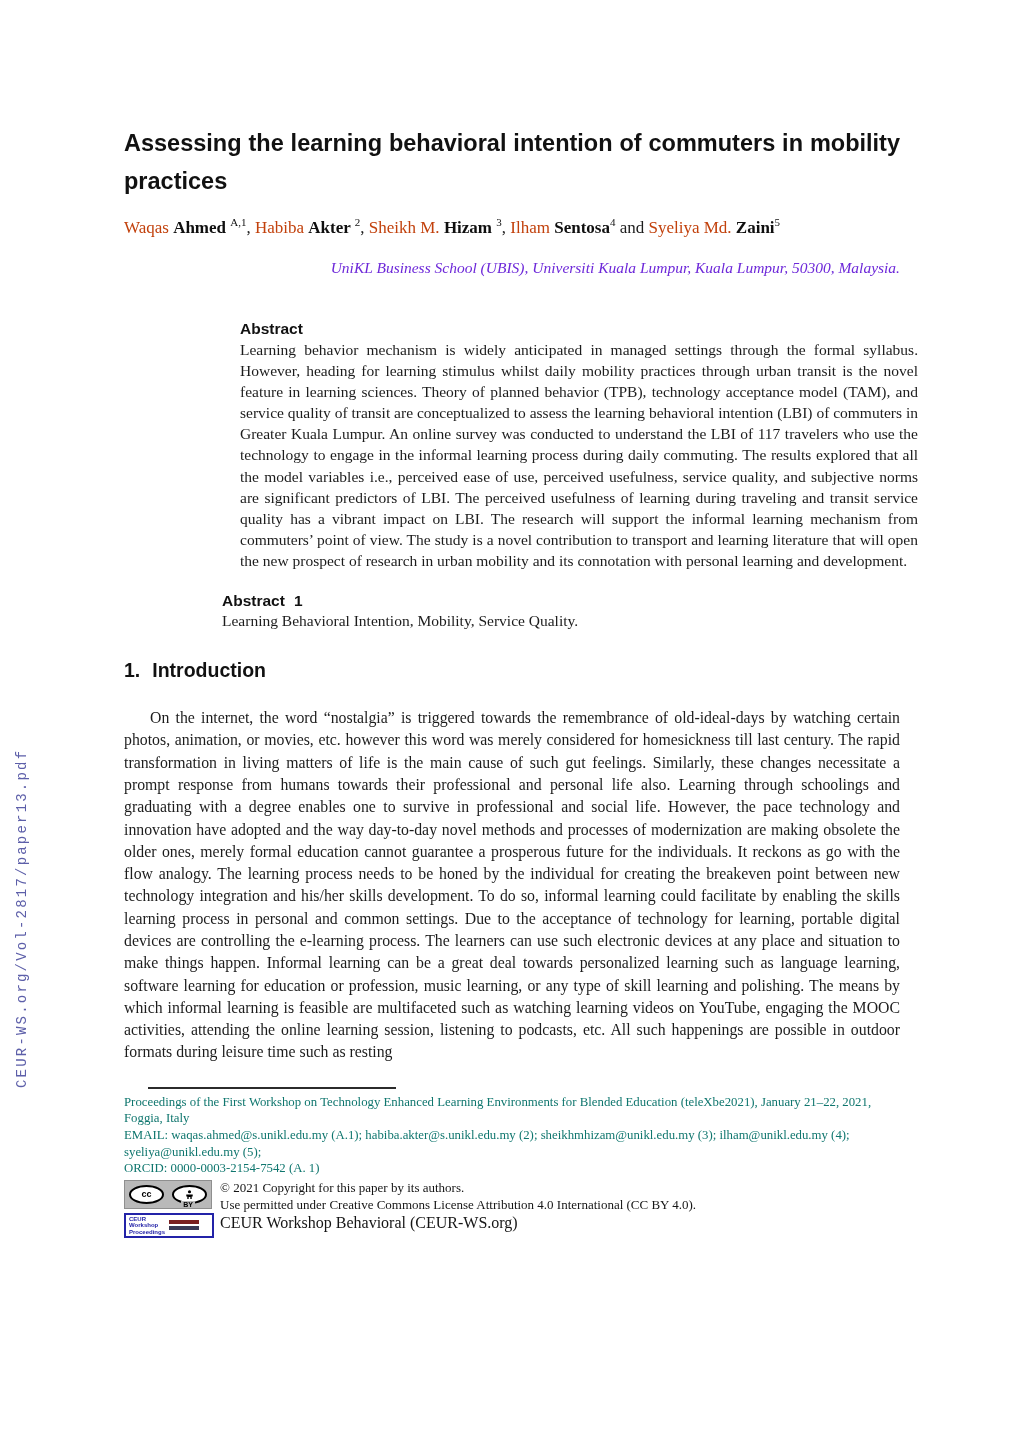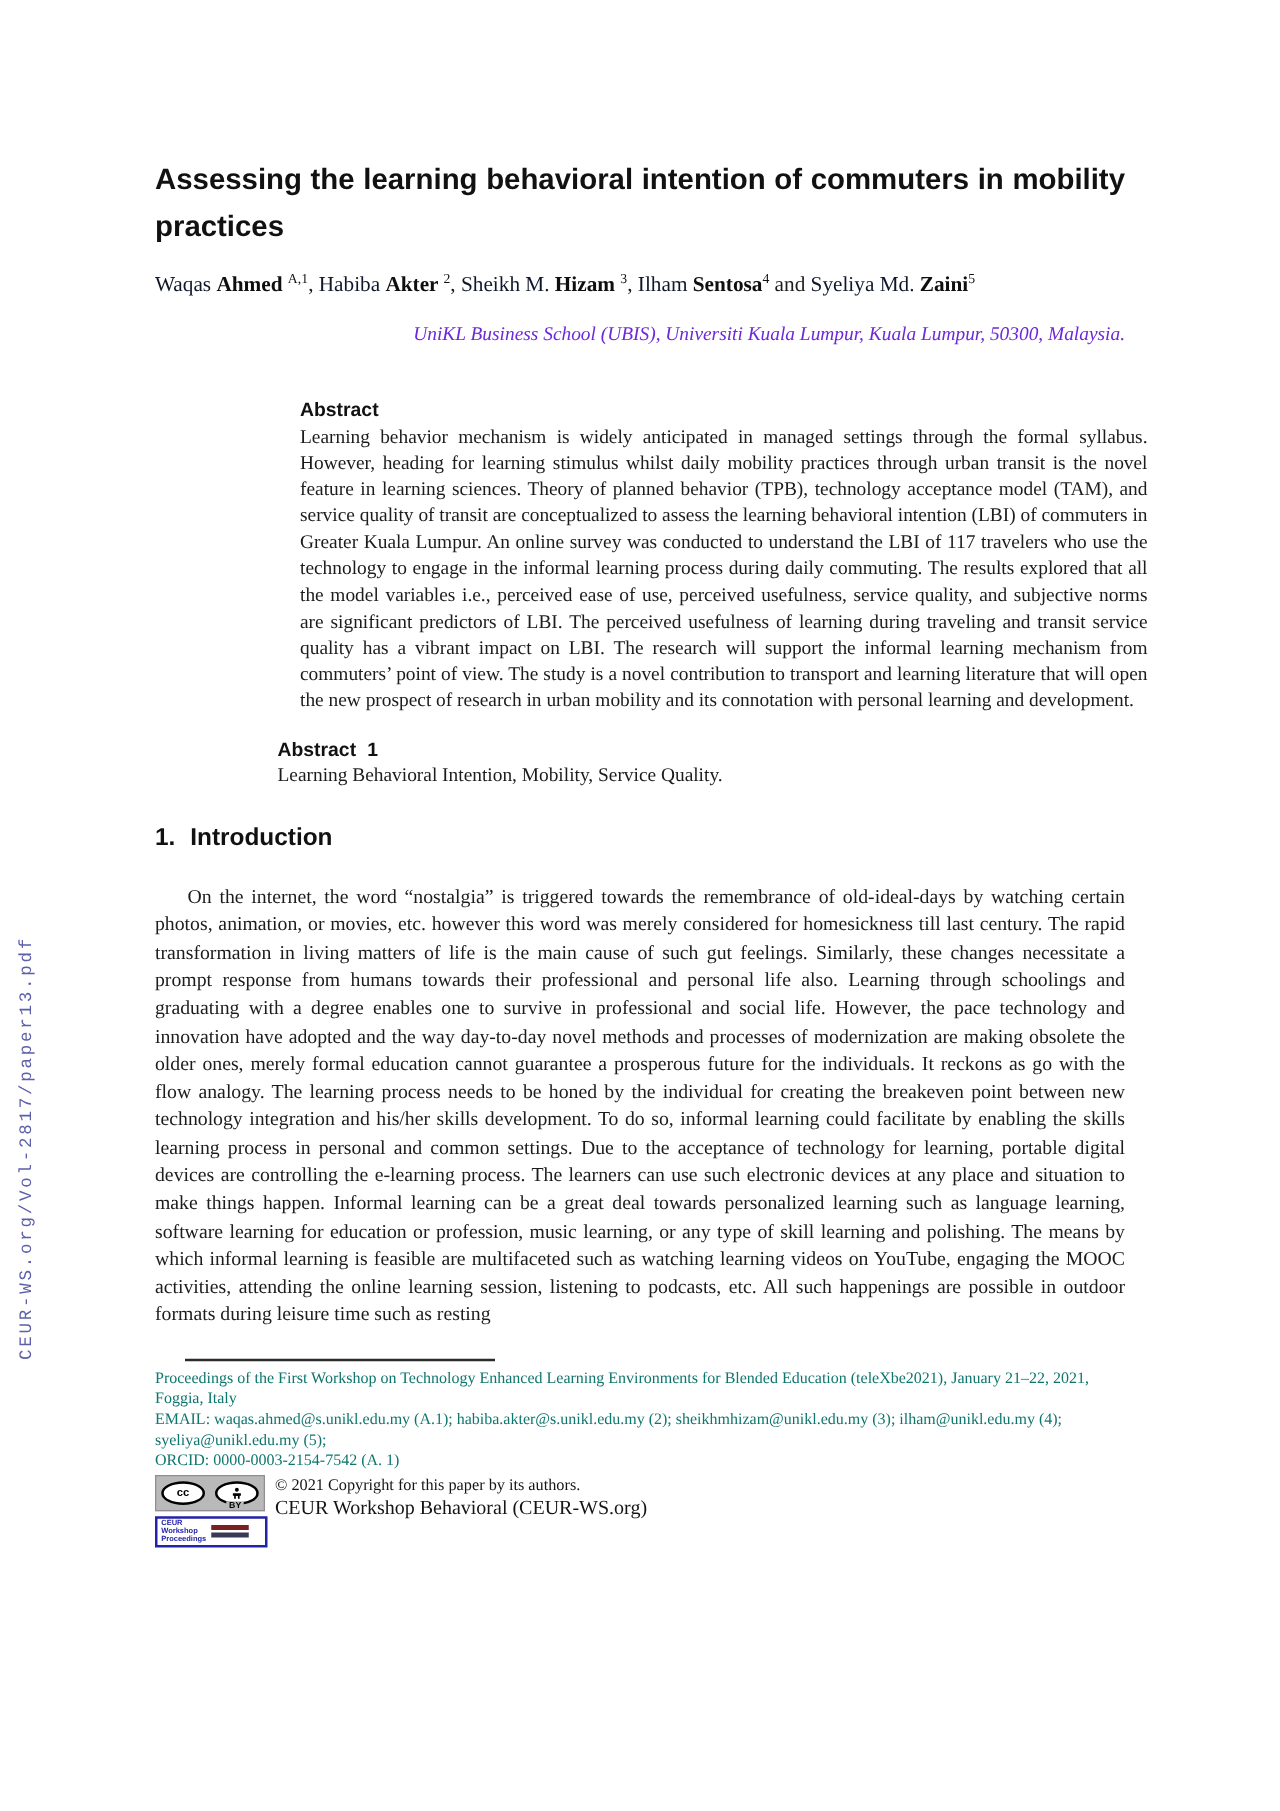--- a/index.html
+++ b/index.html
@@ -38,21 +38,21 @@
     font-size: 23.5px;
     line-height: 38px;
     color: #111111;
     text-align: justify;
   }
   .authors {
     margin-top: 18px;
     font-size: 17px;
     color: #111111;
   }
-  .author-first { color: #0f172a; }
+  .author-first { color: #c2410c; }
   .author-last { color: #0f0f0f; font-weight: 600; }
   .author-sep { color: #1c1c1c; }
   .authors sup { font-size: 11px; line-height: 0; }
   .affiliation {
     margin-top: 21px;
     font-style: italic;
     font-size: 15.5px;
     color: #6d28d9;
     text-align: right;
   }
@@ -222,18 +222,19 @@
             <span>Proceedings</span>
           </span>
           <span class="ceur-logo-bars">
             <span class="ceur-bar-1"></span>
             <span class="ceur-bar-2"></span>
           </span>
         </div>
       </div>
       <div class="lic-col">
         <div class="lic-line">©  2021 Copyright for this paper by its authors.</div>
+        <div class="lic-line">Use permitted under Creative Commons License Attribution 4.0 International (CC BY 4.0).</div>
         <div class="ceur-line">CEUR Workshop Behavioral (CEUR-WS.org)</div>
       </div>
     </div>
 
   </div>
 </div>
 
 </body></html>

